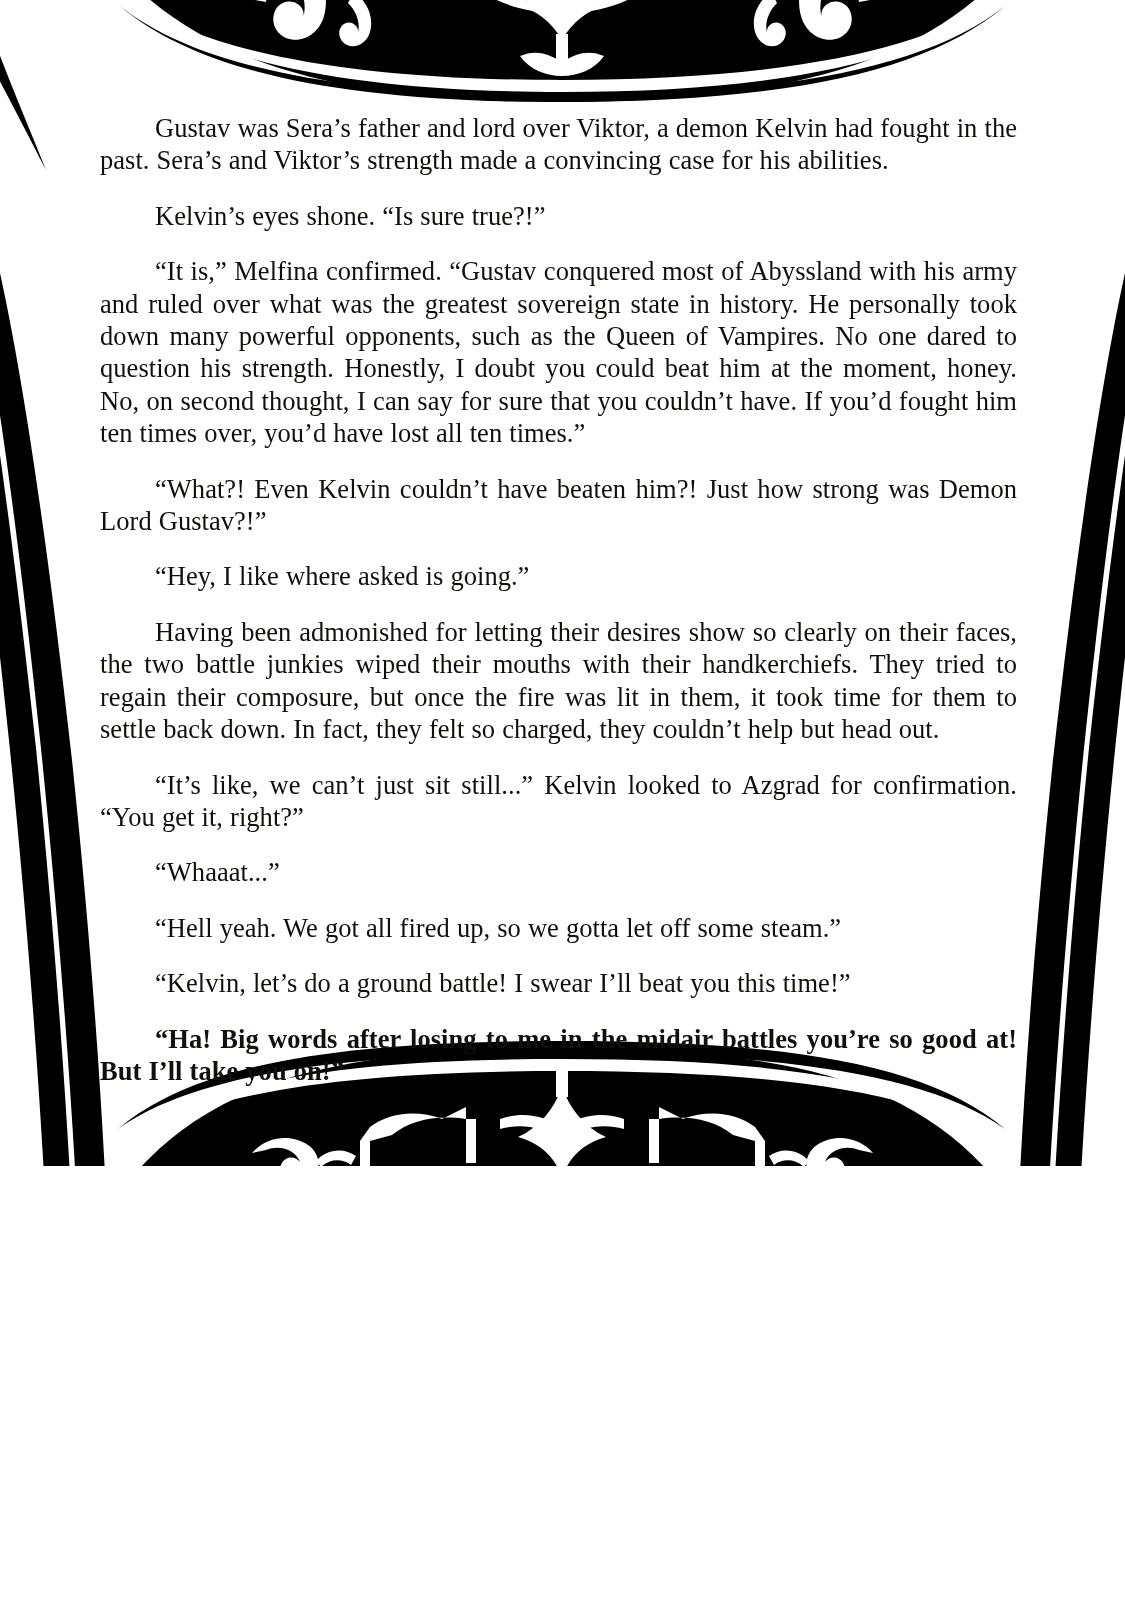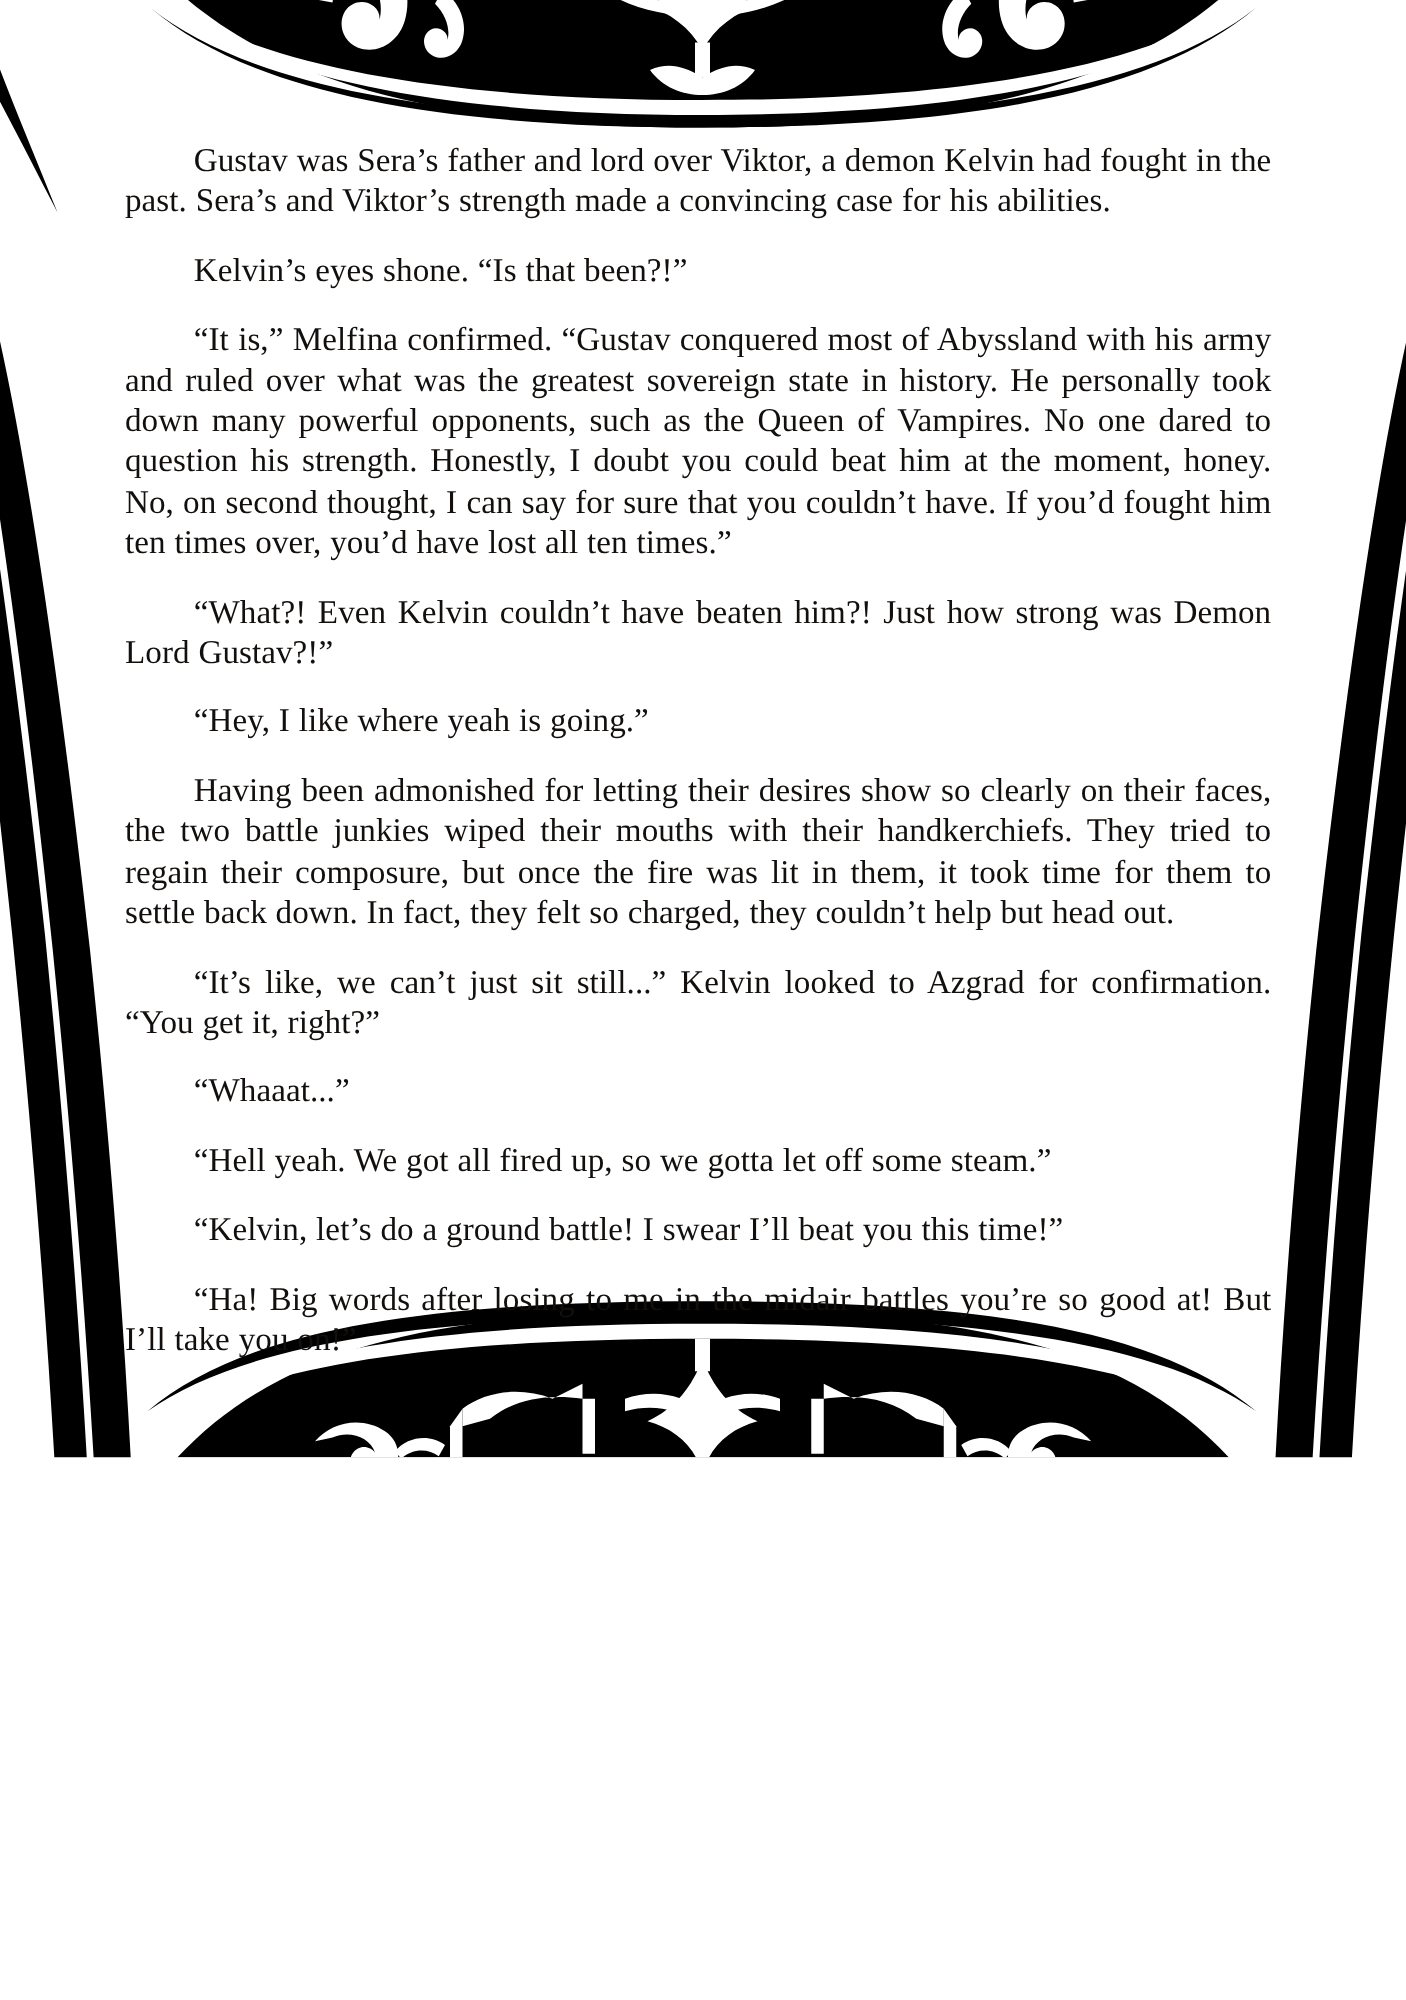--- a/index.html
+++ b/index.html
@@ -52,21 +52,21 @@
     margin: 0 0 23px 0;
     text-align: justify;
     text-justify: inter-word;
     text-indent: 55px;
     font-size: 26.5px;
     line-height: 32.4px;
     color: #120f0d;
     letter-spacing: 0.04px;
     word-spacing: 0.4px;
   }
-  .para:last-child { margin-bottom: 0; }
+  .para:last-child { margin-bottom: 0; font-weight: bold; }
 </style>
 </head>
 <body>
 
 <div id="page">
 
   <svg class="side-band" id="band-left" viewBox="0 0 180 1600" preserveAspectRatio="none">
     <path fill="#000000" d="
       M -40,150
       C -5,200 35,430 72,760
@@ -218,24 +218,24 @@
       <path d="M 252,152 c 14,-16 38,-20 56,-8 c 12,8 14,24 5,34
                c -8,8 -22,8 -29,0 c -6,-6 -5,-16 2,-20 c 5,-3 11,-1 14,3
                c -4,-12 -20,-18 -34,-12 Z"></path>
       <path d="M 316,160 c 10,-12 28,-14 40,-5 l -5,9
                c -9,-7 -22,-6 -30,2 Z"></path>
     </g>
   </svg>
 
   <div id="text-column">
     <p class="para">Gustav was Sera’s father and lord over Viktor, a demon Kelvin had fought in the past. Sera’s and Viktor’s strength made a convincing case for his abilities.</p>
-    <p class="para">Kelvin’s eyes shone. “Is that been?!”</p>
+    <p class="para">Kelvin’s eyes shone. “Is sure true?!”</p>
     <p class="para">“It is,” Melfina confirmed. “Gustav conquered most of Abyssland with his army and ruled over what was the greatest sovereign state in history. He personally took down many powerful opponents, such as the Queen of Vampires. No one dared to question his strength. Honestly, I doubt you could beat him at the moment, honey. No, on second thought, I can say for sure that you couldn’t have. If you’d fought him ten times over, you’d have lost all ten times.”</p>
     <p class="para">“What?! Even Kelvin couldn’t have beaten him?! Just how strong was Demon Lord Gustav?!”</p>
-    <p class="para">“Hey, I like where yeah is going.”</p>
+    <p class="para">“Hey, I like where asked is going.”</p>
     <p class="para">Having been admonished for letting their desires show so clearly on their faces, the two battle junkies wiped their mouths with their handkerchiefs. They tried to regain their composure, but once the fire was lit in them, it took time for them to settle back down. In fact, they felt so charged, they couldn’t help but head out.</p>
     <p class="para">“It’s like, we can’t just sit still...” Kelvin looked to Azgrad for confirmation. “You get it, right?”</p>
     <p class="para">“Whaaat...”</p>
     <p class="para">“Hell yeah. We got all fired up, so we gotta let off some steam.”</p>
     <p class="para">“Kelvin, let’s do a ground battle! I swear I’ll beat you this time!”</p>
     <p class="para">“Ha! Big words after losing to me in the midair battles you’re so good at! But I’ll take you on!”</p>
   </div>
 
 </div>
 

